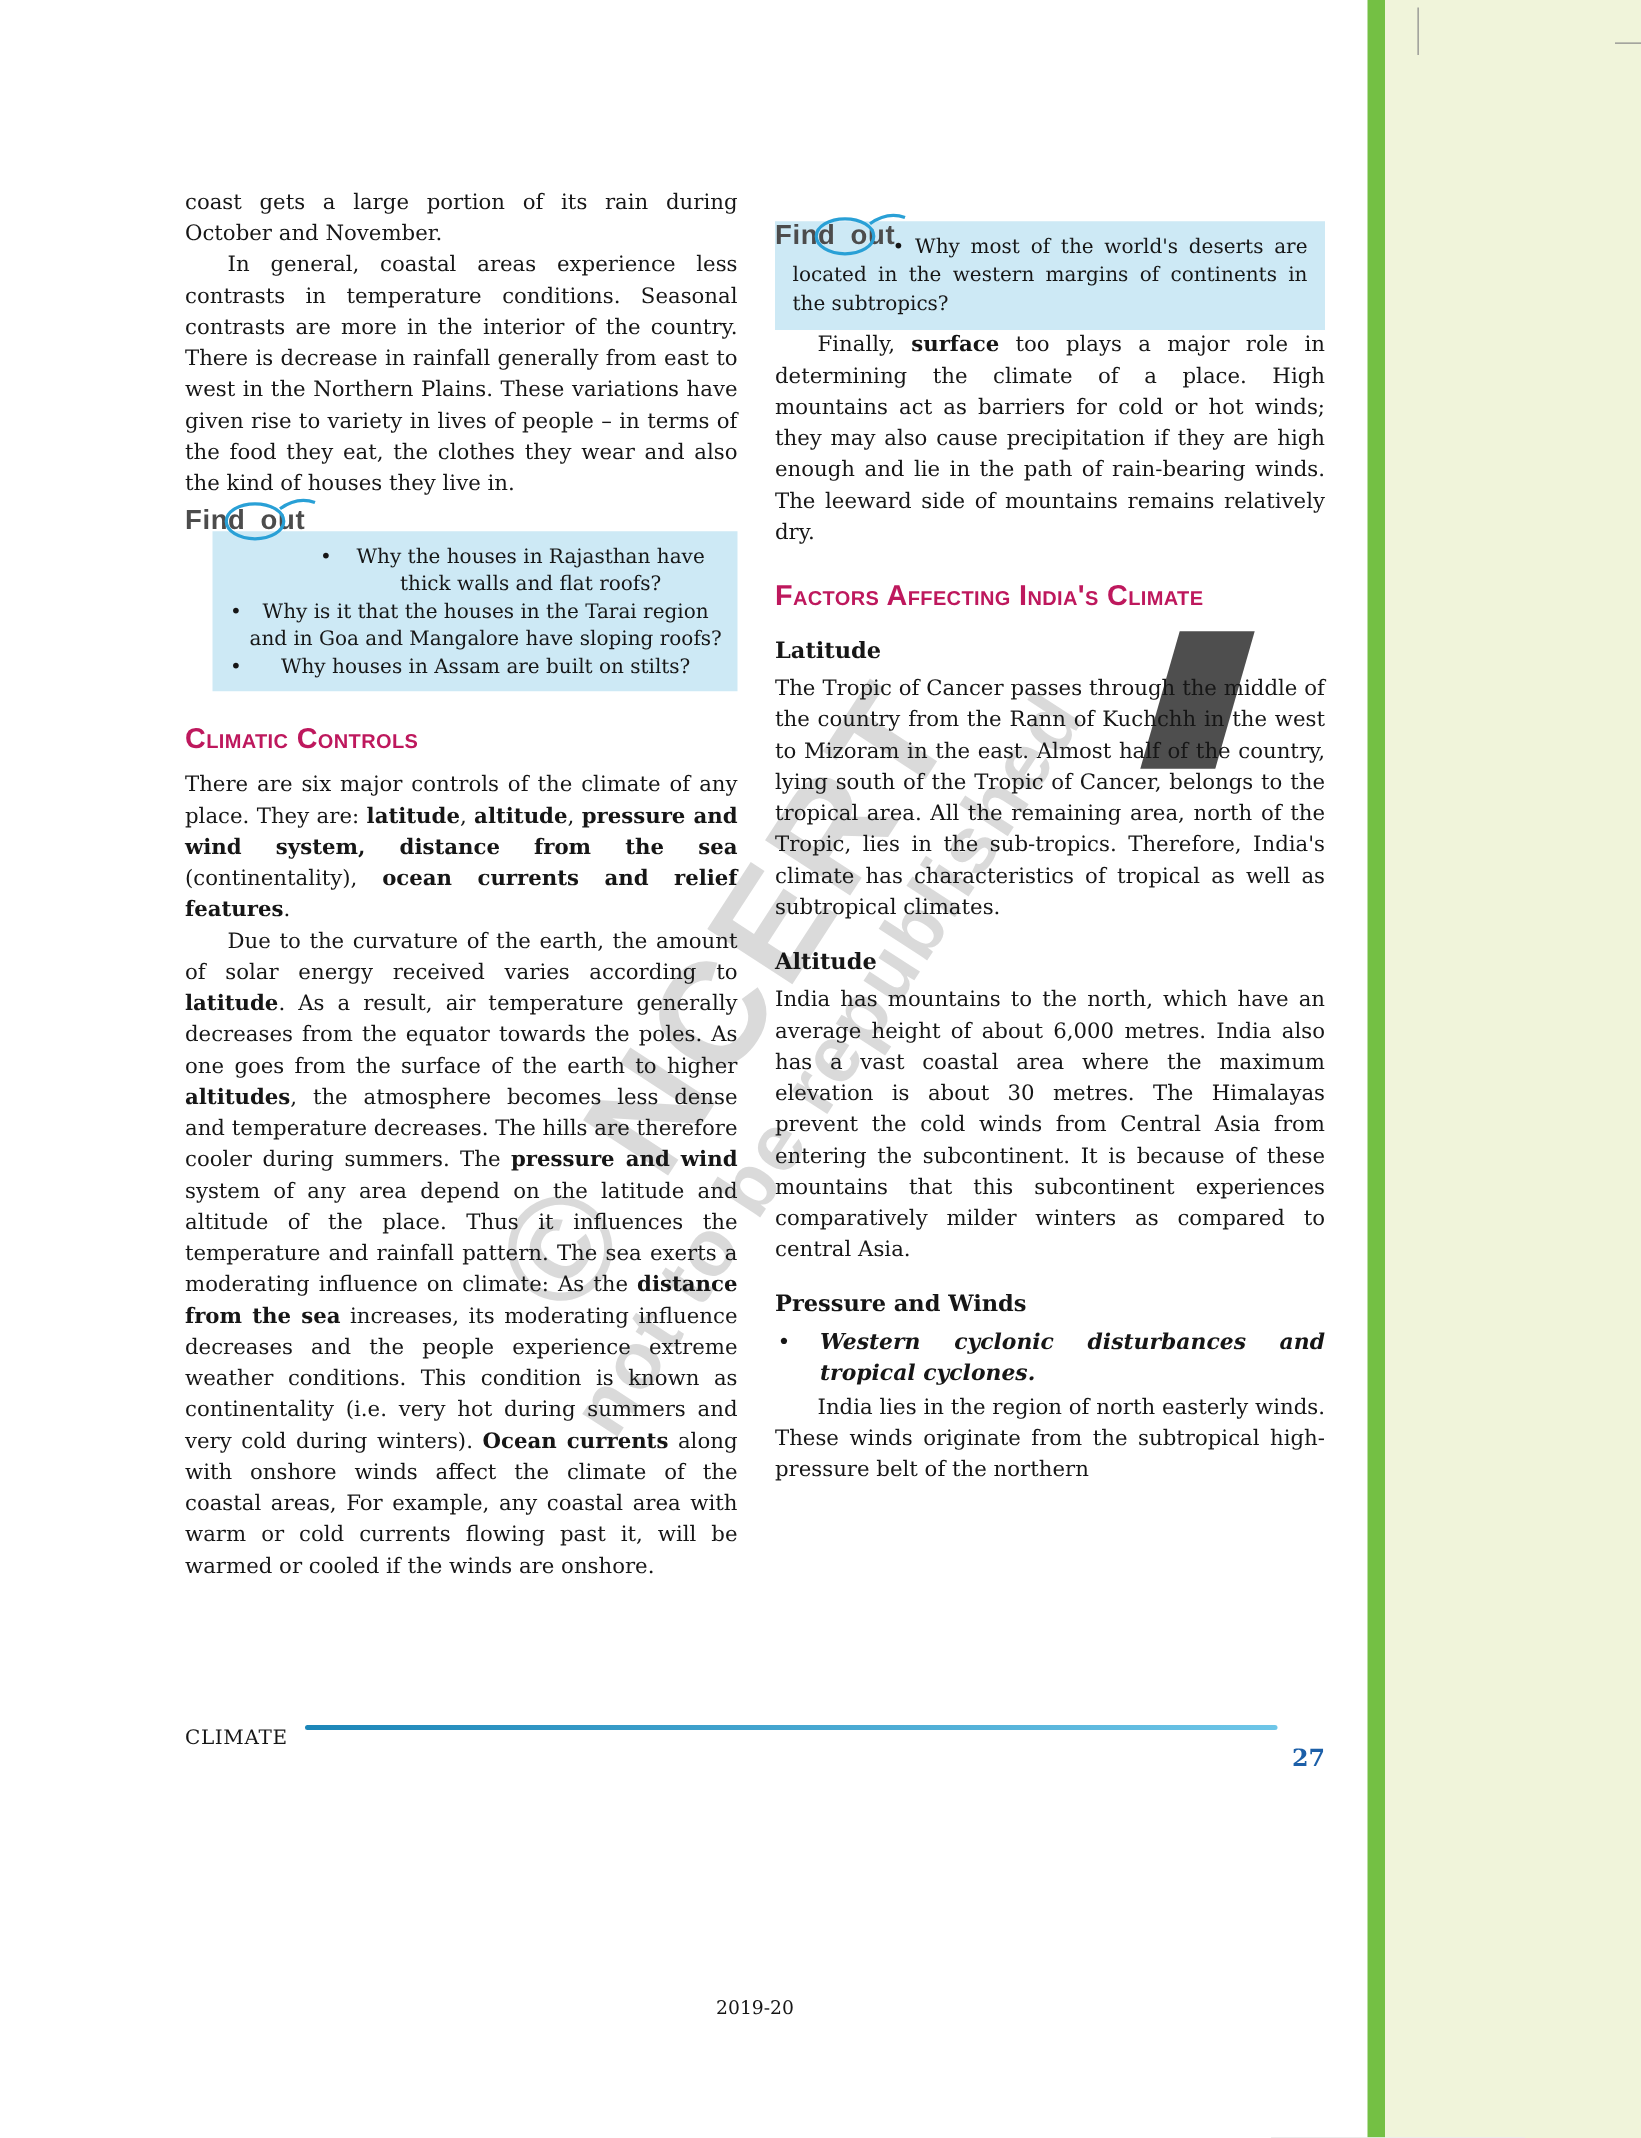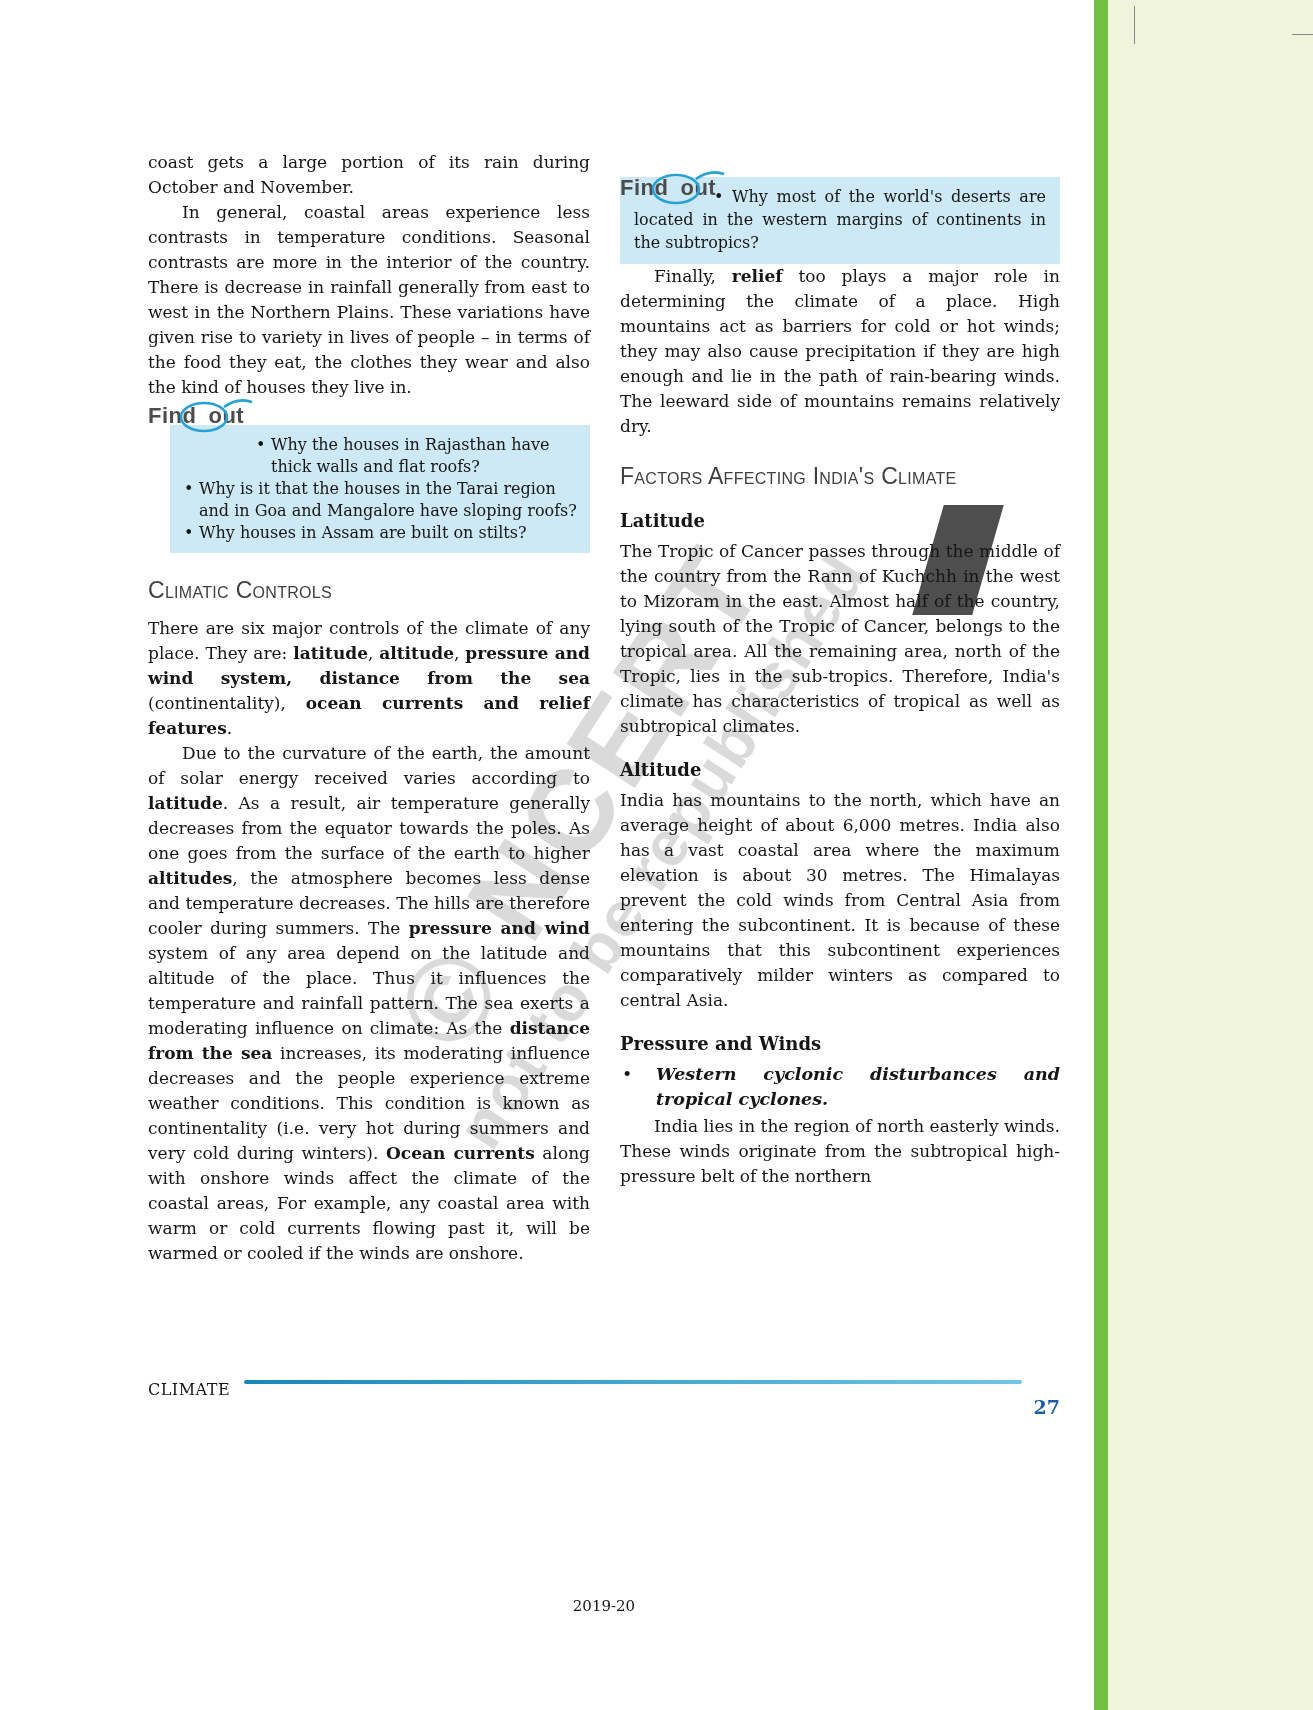--- a/index.html
+++ b/index.html
@@ -40,33 +40,33 @@
     font-family:"Liberation Sans", sans-serif; font-weight:bold; font-size:22px;
     color:#4c4c4c; letter-spacing:0.5px;text-align:center;
   }
   .fo-logo .fo-out { margin-left:12px; }
   .fo-lens { position:absolute; left:24px; top:-8px; width:84px; height:40px; pointer-events:none; }
 
   .fo-box { background:#cde9f5; }
   .findout-left  { position:relative; padding-top:20px; margin-top:5px; }
   .fo-box-left   { margin-left:22px; padding:9px 12px 9px 12px; }
   .fo-list { list-style:none; margin:0; padding:0; font-size:16px; line-height:22px; text-align:left; }
-  .fo-list li { position:relative; padding-left:17px; }
+  .fo-list li { position:relative; padding-left:17px;text-align:center; }
   .fo-list li::before { content:"•"; position:absolute; left:2px; }
   .fo-list li.fo-first { margin-left:72px; }
 
   .findout-right { position:relative; }
   .fo-box-right  { margin-top:14px; padding:8px 14px 10px 14px; }
   .fo-single { font-size:16px; line-height:23px; text-align:justify; text-indent:80px; margin:0; }
   .fo-single::before { content:"• "; }
 
   
   .sec-head {
-    font-family:"Liberation Sans", sans-serif; font-variant:small-caps; font-weight:normal;
-    color:#404040; font-size:23px; margin:24px 0 12px 0; letter-spacing:0.3px;
+    font-family:"Liberation Sans", sans-serif; font-variant:small-caps; font-weight:bold;
+    color:#be185d; font-size:23px; margin:24px 0 12px 0; letter-spacing:0.3px;
   }
   .subhead { font-size:18px; font-weight:bold; margin:20px 0 8px 0; }
 
   
   .wind-list { list-style:none; margin:4px 0 2px 0; padding:0; }
   .wind-list li {
     position:relative; padding-left:36px; margin:2px 0; text-align:justify;
     font-weight:bold; font-style:italic; font-size:17.5px; line-height:25px;
   }
   .wind-list li::before { content:"•"; position:absolute; left:2px; font-weight:normal; font-style:normal; }
@@ -129,21 +129,21 @@
         <svg class="fo-lens" viewBox="0 0 84 40">
           <ellipse cx="32" cy="22" rx="23" ry="14" fill="none" stroke="#29a0d6" stroke-width="2.6"></ellipse>
           <path d="M52 12 Q66 2 80 7" fill="none" stroke="#29a0d6" stroke-width="2.6"></path>
         </svg>
       </span>
       <div class="fo-box fo-box-right">
         <p class="fo-single">Why most of the world's deserts are located in the western margins of continents in the subtropics?</p>
       </div>
     </div>
 
-    <p class="body indent"><span>Finally, </span><span style="font-weight: 700;">relief</span><span> too plays a major role in determining the climate of a place. High mountains act as barriers for cold or hot winds; they may also cause precipitation if they are high enough and lie in the path of rain-bearing winds. The leeward side of mountains remains relatively dry.</span></p>
+    <p class="body indent"><span>Finally, </span><span style="font-weight: 700;">surface</span><span> too plays a major role in determining the climate of a place. High mountains act as barriers for cold or hot winds; they may also cause precipitation if they are high enough and lie in the path of rain-bearing winds. The leeward side of mountains remains relatively dry.</span></p>
 
     <h2 class="sec-head">Factors Affecting India's Climate</h2>
 
     <h3 class="subhead">Latitude</h3>
     <p class="body"><span>The Tropic of Cancer passes through the middle of the country from the Rann of Kuchchh in the west to Mizoram in the east. Almost half of the country, lying south of the Tropic of Cancer, belongs to the tropical area. All the remaining area, north of the Tropic, lies in the sub-tropics. Therefore, India's climate has characteristics of tropical as well as subtropical climates.</span></p>
 
     <h3 class="subhead">Altitude</h3>
     <p class="body"><span>India has mountains to the north, which have an average height of about 6,000 metres. India also has a vast coastal area where the maximum elevation is about 30 metres. The Himalayas prevent the cold winds from Central Asia from entering the subcontinent. It is because of these mountains that this subcontinent experiences comparatively milder winters as compared to central Asia.</span></p>
 
     <h3 class="subhead">Pressure and Winds</h3>

